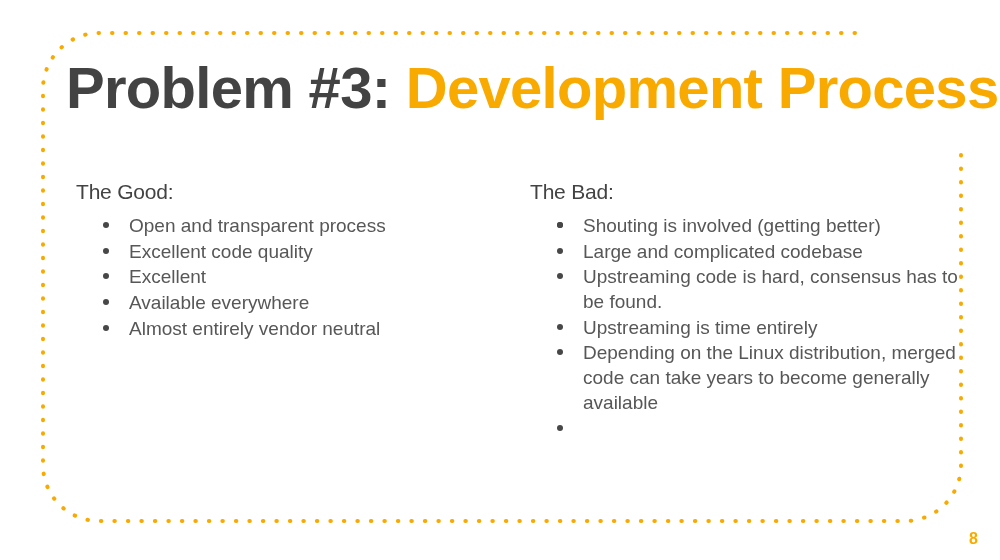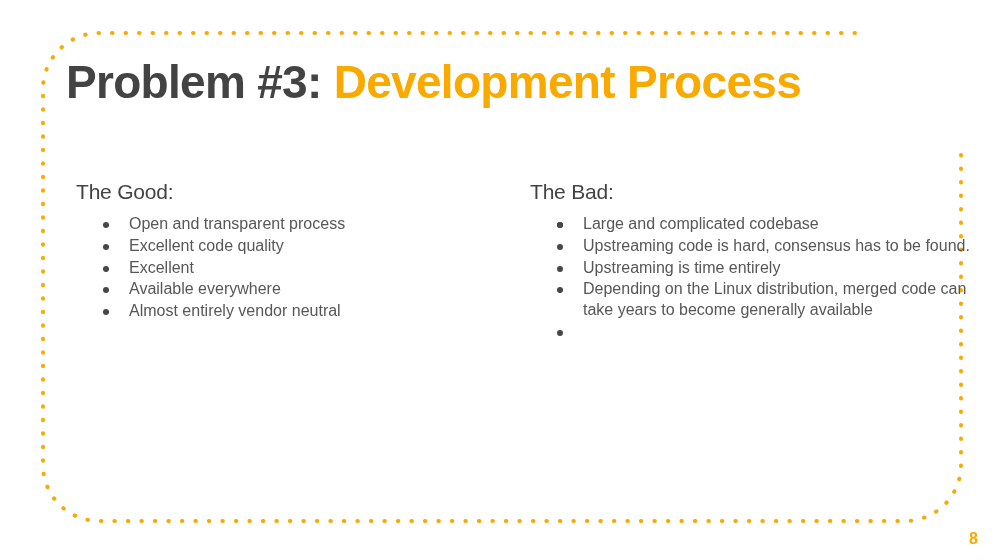--- a/index.html
+++ b/index.html
@@ -36,21 +36,21 @@
     left: -6px;
     top: -6px;
     overflow: visible;
   }
 
   
   .title {
     position: absolute;
     left: 66px;
     top: 58px;
-    font-size: 46px;
+    font-size: 58px;
     font-weight: bold;
     letter-spacing: -0.7px;
     line-height: 1.05;
     white-space: nowrap;
   }
   .title .t-dark { color: #434343; }
   .title .t-accent { color: #f9aa00; }
 
   
   .col {
@@ -69,21 +69,21 @@
   }
 
   ul.bullets {
     list-style: none;
     margin: 0;
     padding: 0;
   }
   ul.bullets > li {
     position: relative;
     padding-left: 53px;
-    font-size: 16px;
+    font-size: 19px;
     line-height: 1.30;
     color: #575757;
     margin-bottom: 1px;
   }
   ul.bullets > li .dot {
     position: absolute;
     left: 27px;
     top: 8px;
     width: 6px;
     height: 6px;
@@ -150,20 +150,24 @@
   </div>
 
   <div class="col col-bad">
     <h2 class="col-heading">The Bad:</h2>
     <ul class="bullets">
       <li>
         <span class="dot"></span>
       </li>
       <li>
         <span class="dot"></span>
+        <span>Shouting is involved (getting better)</span>
+      </li>
+      <li>
+        <span class="dot"></span>
         <span>Large and complicated codebase</span>
       </li>
       <li>
         <span class="dot"></span>
         <span>Upstreaming code is hard, consensus has to be found.</span>
       </li>
       <li>
         <span class="dot"></span>
         <span>Upstreaming is time entirely</span>
       </li>

